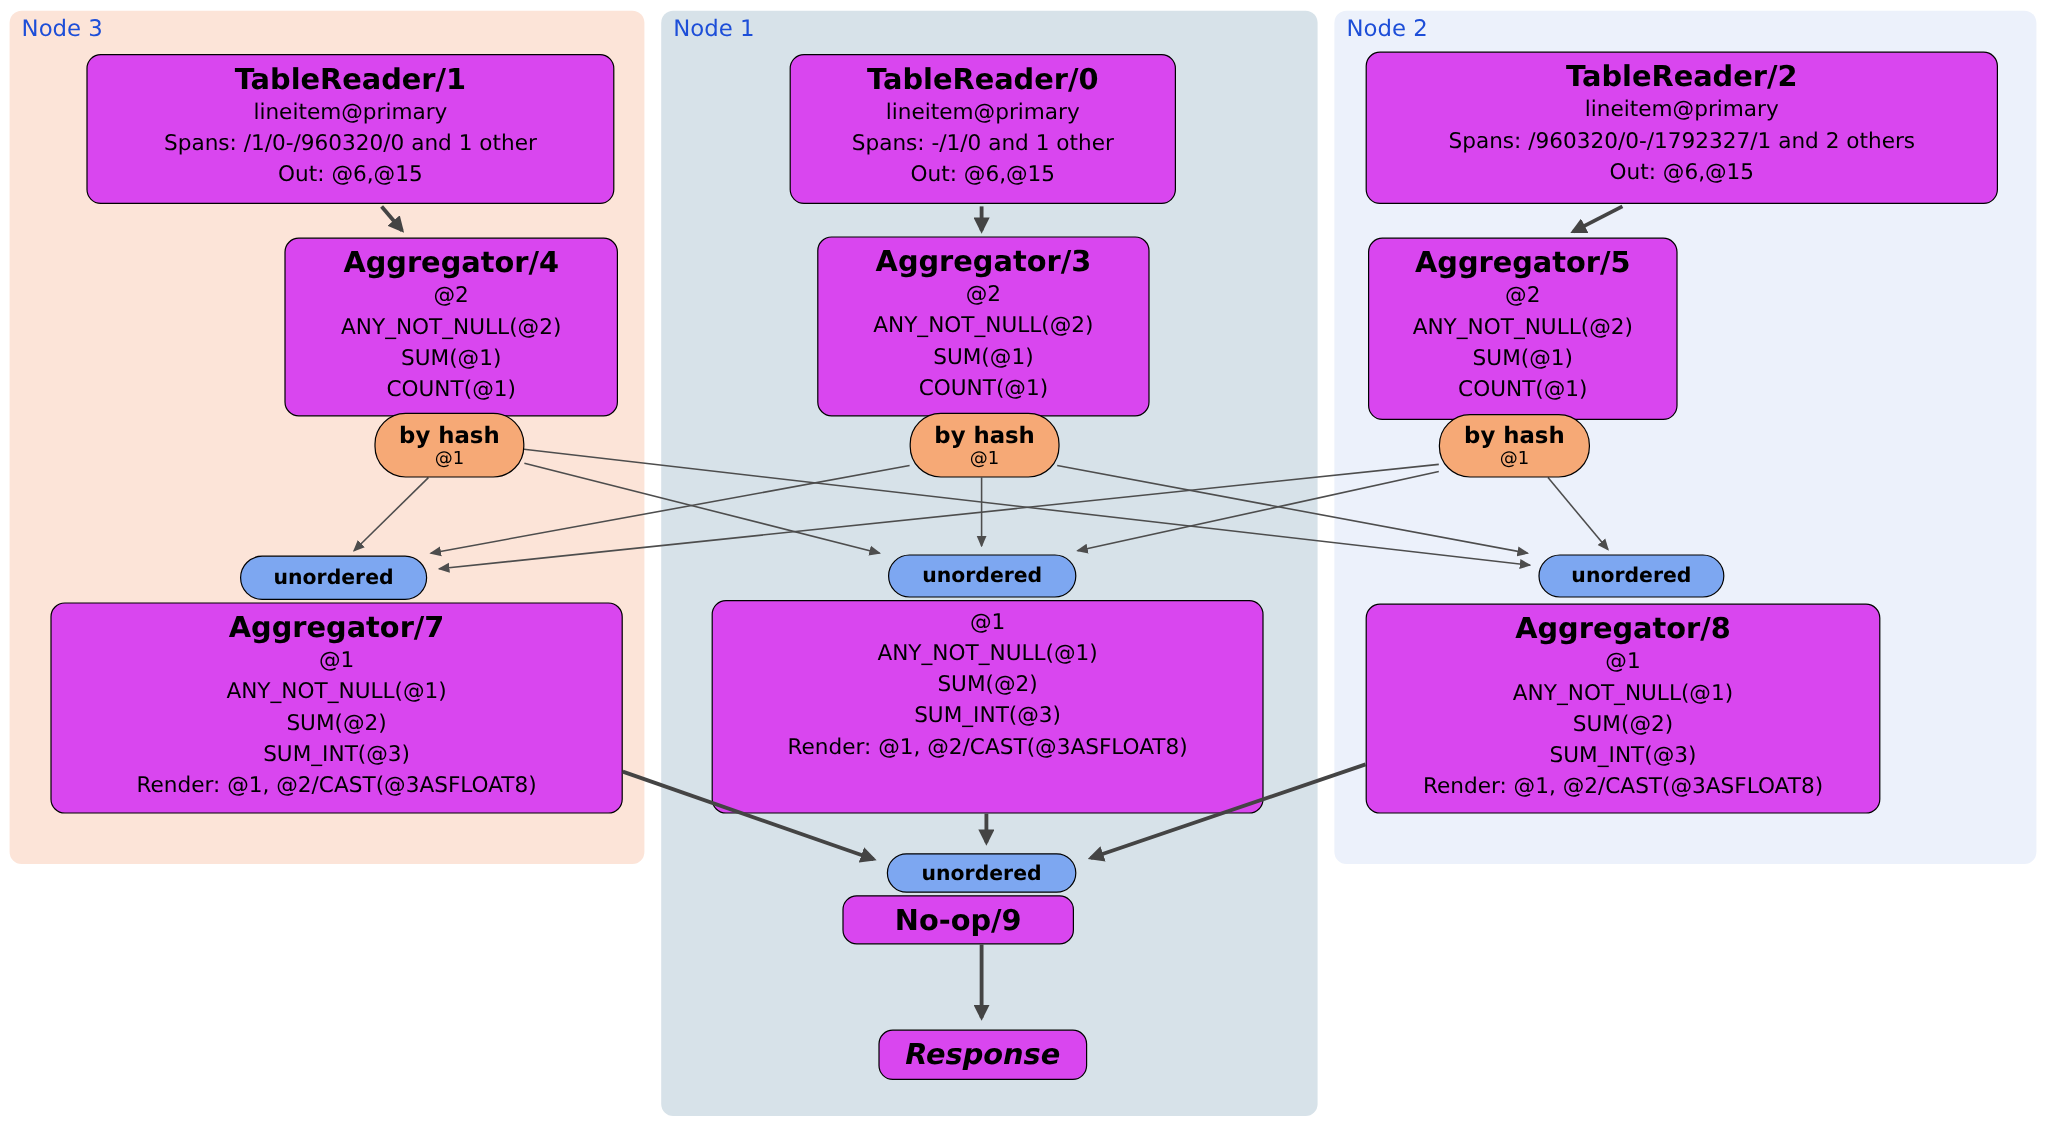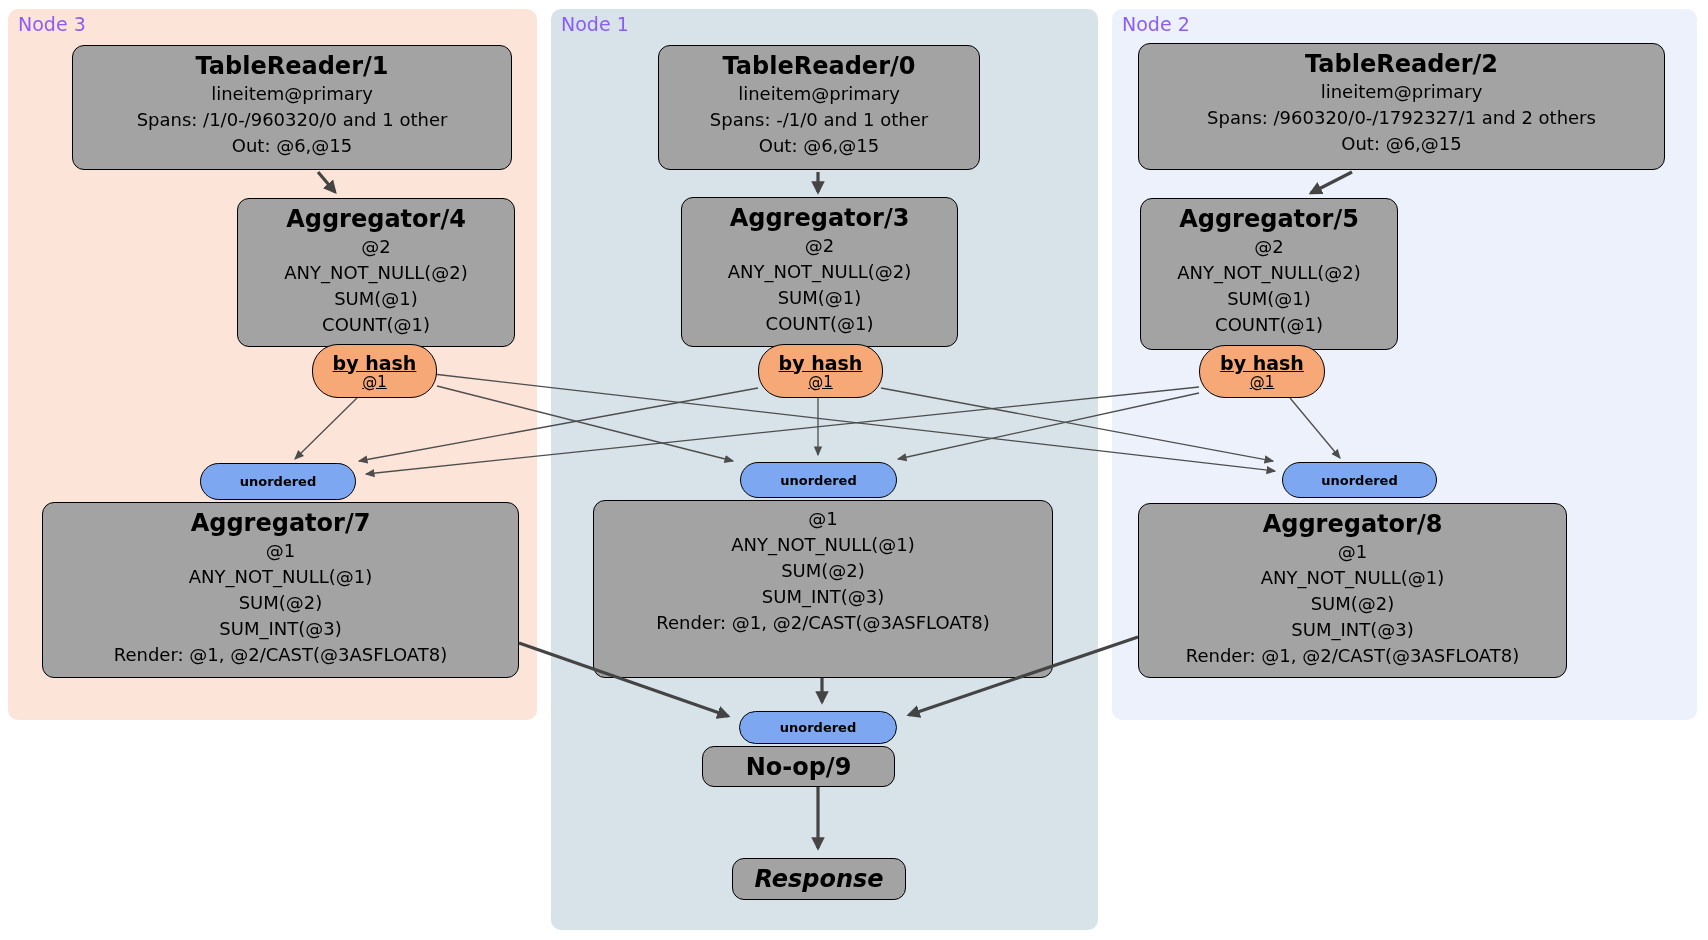--- a/index.html
+++ b/index.html
@@ -2,40 +2,40 @@
 <html><head>
 <meta charset="utf-8">
 <style>
   html,body{margin:0;padding:0;background:#ffffff;}
   #canvas{
     position:relative;width:1708px;height:940px;overflow:hidden;
     font-family:"DejaVu Sans","Liberation Sans",sans-serif;color:#000;
     background:#ffffff;
   }
   .region{position:absolute;border-radius:10px;}
-  .region-label{position:absolute;font-size:19px;color:#8b5cf6;white-space:nowrap;}
+  .region-label{position:absolute;font-size:19px;color:#1d4ed8;white-space:nowrap;}
   .node-box{
-    position:absolute;background:#a3a3a3;border:1.6px solid #000;border-radius:12px;
+    position:absolute;background:#d946ef;border:1.6px solid #000;border-radius:12px;
     text-align:center;box-sizing:border-box;padding-top:5px;z-index:3;
   }
   .node-title{font-size:24px;font-weight:bold;line-height:30px;white-space:nowrap;}
   .node-line{font-size:18px;line-height:26px;white-space:nowrap;}
   .center-box{display:flex;align-items:center;justify-content:center;padding:0;}
   .center-box .node-title{line-height:1;}
   .router{
     position:absolute;background:#f6a976;border:1.7px solid #000;border-radius:26px;
     display:flex;flex-direction:column;align-items:center;justify-content:center;
-    z-index:5;box-sizing:border-box;text-decoration:underline;
+    z-index:5;box-sizing:border-box;
   }
   .router-label{font-size:19px;font-weight:bold;line-height:22px;}
   .router-detail{font-size:15px;line-height:17px;}
   .sync{
     position:absolute;background:#7da7f1;border:1.7px solid #000;border-radius:20px;
     display:flex;align-items:center;justify-content:center;
-    font-size:13px;font-weight:bold;z-index:5;box-sizing:border-box;
+    font-size:17px;font-weight:bold;z-index:5;box-sizing:border-box;
   }
   #edges{position:absolute;left:0;top:0;z-index:4;pointer-events:none;}
 </style>
 </head>
 <body>
 
 <div id="canvas">
 
   <div class="region" style="left:8px;top:9px;width:529px;height:711px;background:#fce4d8;"></div>
   <div class="region" style="left:551px;top:9px;width:547px;height:921px;background:#d7e2e9;"></div>

